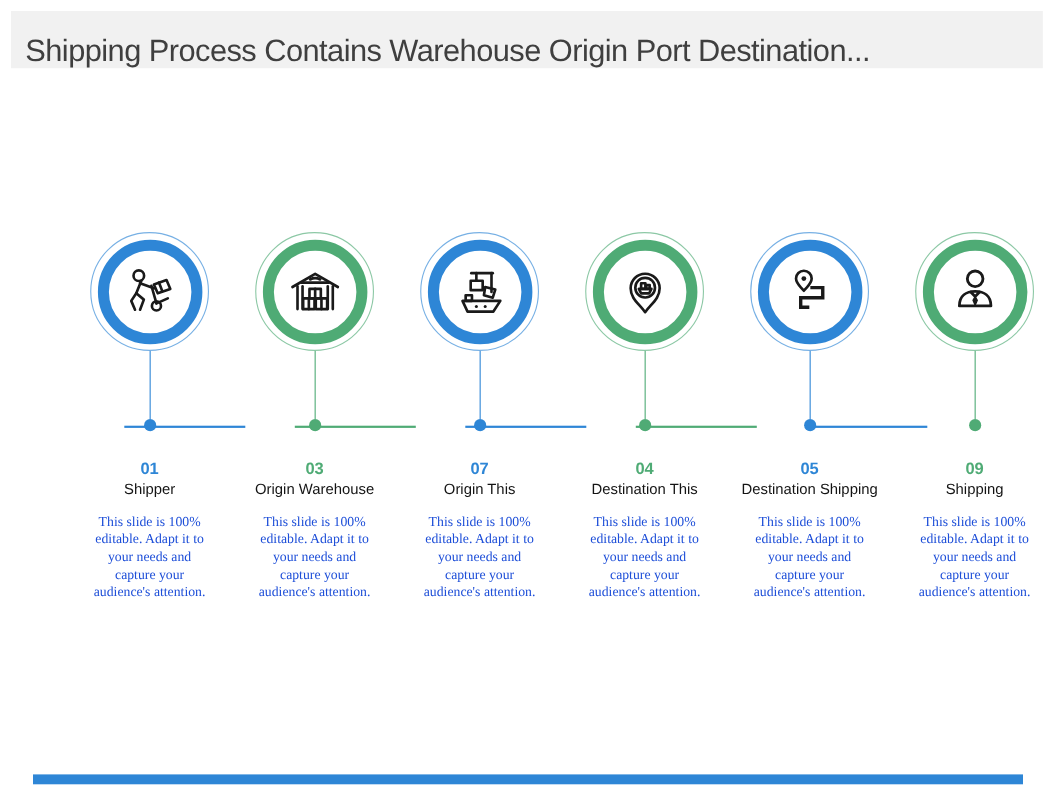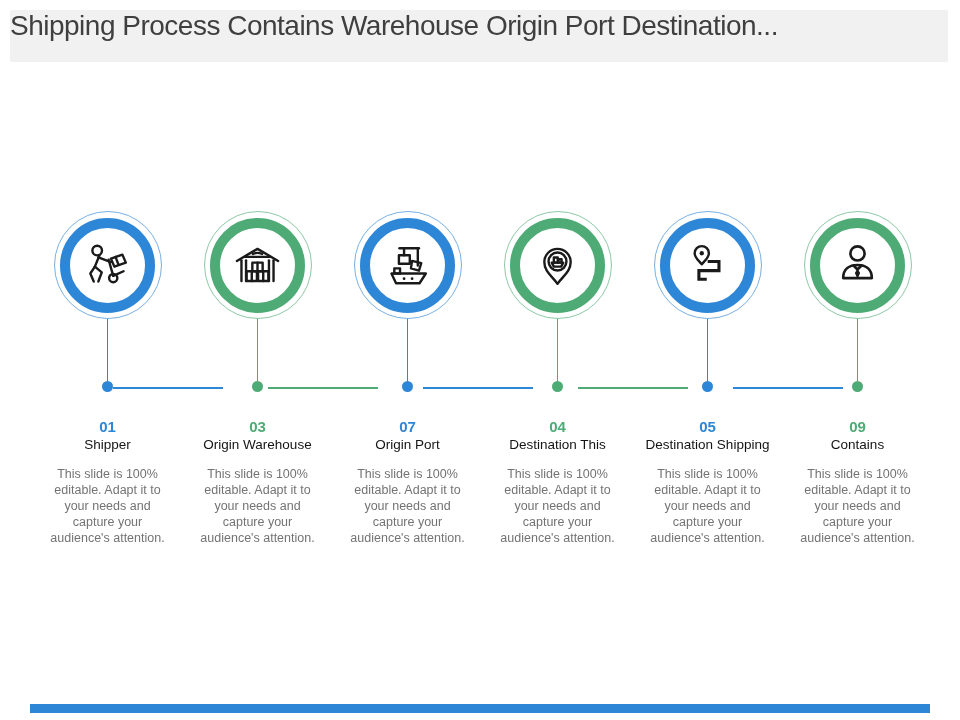--- a/index.html
+++ b/index.html
@@ -4,31 +4,31 @@
 <style>
   * { margin: 0; padding: 0; box-sizing: border-box; }
   html, body { width: 960px; height: 720px; background: #ffffff; overflow: hidden; }
   body { font-family: "Liberation Sans", sans-serif; position: relative; }
 
   .page { position: relative; width: 960px; height: 720px; background: #ffffff; }
 
   
   .title-bar {
     position: absolute; top: 10px; left: 10px; right: 12px; height: 52px;
-    background: #f1f1f1; display: flex; align-items: flex-start; 
+    background: #f1f1f1; display: flex; align-items: flex-end; padding-left: 13px;
   }
   .title-bar h1 {
     font-size: 28px; font-weight: 400; color: #3f3f3f; letter-spacing: -0.5px;
     white-space: nowrap; overflow: hidden;
   }
 
   
   .steps-row {
-    position: absolute; top: 211px; left: 20px; width: 925px;
-    display: flex; justify-content: center;
+    position: absolute; top: 211px; left: 36px; width: 925px;
+    display: flex; justify-content: flex-end;
   }
   .step-col {
     width: 150px; display: flex; flex-direction: column; align-items: center;
   }
 
   
   .outer-ring {
     width: 108px; height: 108px; border-radius: 50%;
     display: flex; align-items: center; justify-content: center;
     border: 1px solid;
@@ -62,22 +62,22 @@
   
   .step-num { margin-top: 26px; font-size: 15px; font-weight: bold; line-height: 18px; }
   .blue  .step-num { color: #2e86d6; }
   .green .step-num { color: #4fab75; }
 
   .step-label {
     font-size: 13.5px; font-weight: normal; color: #141414; line-height: 17px;
     white-space: nowrap;
   }
   .step-desc {
-    margin-top: 13px; text-align: center; color: #737373;
-    font-size: 12.5px; line-height: 16px;
+    margin-top: 13px; text-align: center; color: #1d4ed8;
+    font-size: 12.5px; line-height: 16px; font-family: Liberation Serif, serif;
   }
 
   
   .footer-bar {
     position: absolute; left: 30px; width: 900px; top: 704px; height: 9px;
     background: #2e86d6;
   }
 </style>
 </head>
 <body>
@@ -165,21 +165,21 @@
             <path d="M10,31 L40,31 L34.5,39.5 L14,39.5 Z"></path>
             <rect x="12.5" y="26.5" width="5" height="4.5"></rect>
             <circle cx="21" cy="35.5" r="1.2" fill="#1a1a1a" stroke="none"></circle>
             <circle cx="28" cy="35.5" r="1.2" fill="#1a1a1a" stroke="none"></circle>
           </svg>
         </div>
       </div>
       <div class="vline"></div>
       <div class="dot"></div>
       <div class="step-num">07</div>
-      <div class="step-label">Origin Port</div>
+      <div class="step-label">Origin This</div>
       <div class="step-desc">
         <div>This slide is 100%</div>
         <div>editable. Adapt it to</div>
         <div>your needs and</div>
         <div>capture your</div>
         <div>audience's attention.</div>
       </div>
     </div>
 
     <div class="step-col green">
@@ -237,21 +237,21 @@
             <circle cx="24" cy="13.5" r="6.2"></circle>
             <path d="M11.5,35 C11.5,27 17,23.5 24,23.5 C31,23.5 36.5,27 36.5,35 Z"></path>
             <path d="M20.5,24 L24,27.5 L27.5,24"></path>
             <path d="M24,27.5 L22.3,30.5 L24,34.5 L25.7,30.5 Z" fill="#1a1a1a" stroke-width="1.2"></path>
           </svg>
         </div>
       </div>
       <div class="vline"></div>
       <div class="dot"></div>
       <div class="step-num">09</div>
-      <div class="step-label">Contains</div>
+      <div class="step-label">Shipping</div>
       <div class="step-desc">
         <div>This slide is 100%</div>
         <div>editable. Adapt it to</div>
         <div>your needs and</div>
         <div>capture your</div>
         <div>audience's attention.</div>
       </div>
     </div>
 
   </div>

